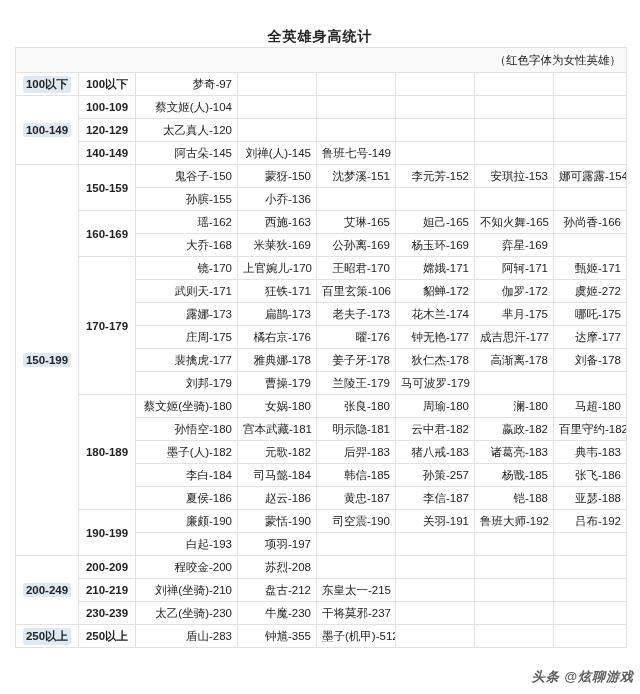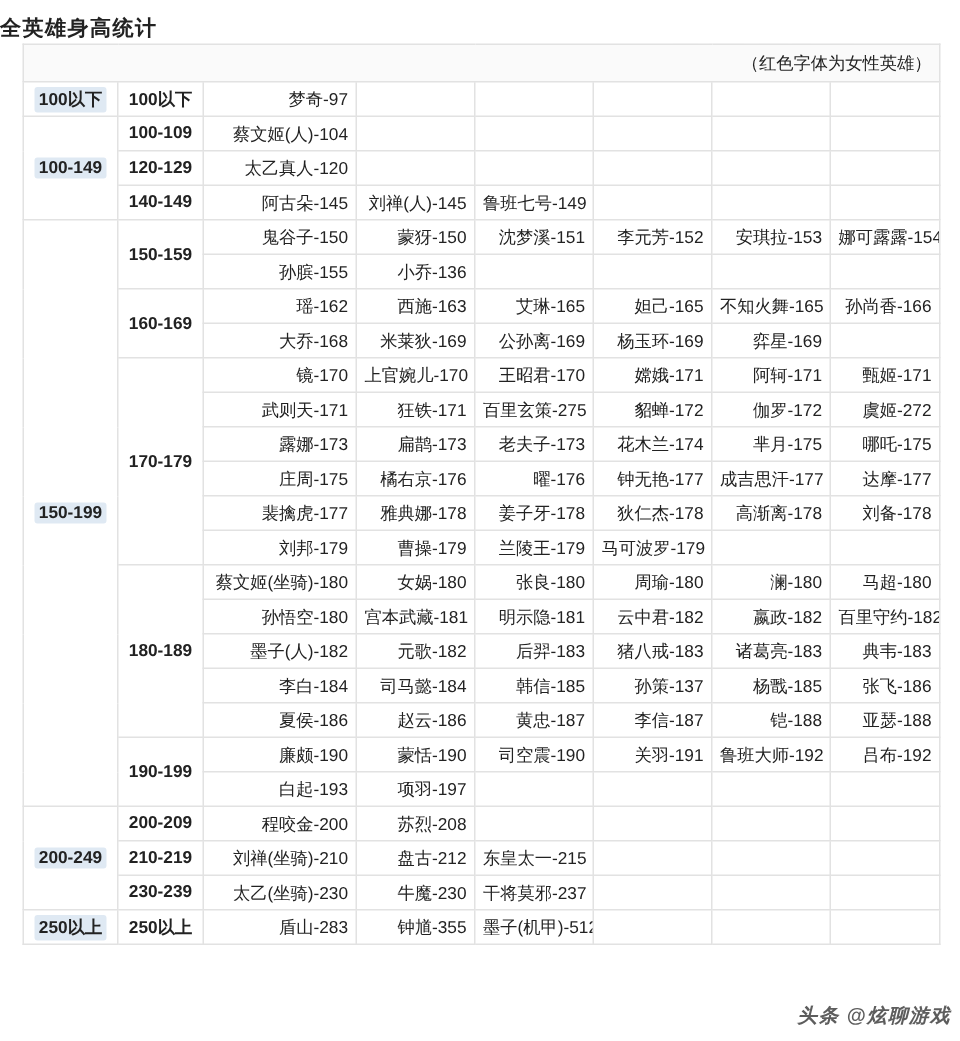--- a/index.html
+++ b/index.html
@@ -4,25 +4,26 @@
 <style>
   html,body{margin:0;padding:0;}
   body{
     width:640px;height:694px;
     background:#ffffff;
     font-family:"Liberation Sans","DejaVu Sans",sans-serif;
     overflow:hidden;
     position:relative;
   }
   #page-title{
+    text-align:center;
     font-size:14px;
     font-weight:700;
     color:#222;
     letter-spacing:1px;
-    padding-top:7px;
+    padding-top:25px;
     height:22px;
     line-height:22px;
   }
   .table-wrap{
     position:relative;
     margin:0 15px;
     width:502px;
     box-sizing:border-box;
   }
   table.hero-table{
@@ -228,21 +229,21 @@
           <td class="data-cell female">镜-170</td>
           <td class="data-cell female">上官婉儿-170</td>
           <td class="data-cell female">王昭君-170</td>
           <td class="data-cell female">嫦娥-171</td>
           <td class="data-cell female">阿轲-171</td>
           <td class="data-cell female">甄姬-171</td>
         </tr>
         <tr>
           <td class="data-cell female">武则天-171</td>
           <td class="data-cell male">狂铁-171</td>
-          <td class="data-cell male">百里玄策-275</td>
+          <td class="data-cell male">百里玄策-106</td>
           <td class="data-cell female">貂蝉-172</td>
           <td class="data-cell female">伽罗-172</td>
           <td class="data-cell female">虞姬-272</td>
         </tr>
         <tr>
           <td class="data-cell female">露娜-173</td>
           <td class="data-cell male">扁鹊-173</td>
           <td class="data-cell male">老夫子-173</td>
           <td class="data-cell female">花木兰-174</td>
           <td class="data-cell female">芈月-175</td>
@@ -294,21 +295,21 @@
           <td class="data-cell male">元歌-182</td>
           <td class="data-cell male">后羿-183</td>
           <td class="data-cell male">猪八戒-183</td>
           <td class="data-cell male">诸葛亮-183</td>
           <td class="data-cell male">典韦-183</td>
         </tr>
         <tr>
           <td class="data-cell male">李白-184</td>
           <td class="data-cell male">司马懿-184</td>
           <td class="data-cell male">韩信-185</td>
-          <td class="data-cell male">孙策-137</td>
+          <td class="data-cell male">孙策-257</td>
           <td class="data-cell male">杨戬-185</td>
           <td class="data-cell male">张飞-186</td>
         </tr>
         <tr>
           <td class="data-cell male">夏侯-186</td>
           <td class="data-cell male">赵云-186</td>
           <td class="data-cell male">黄忠-187</td>
           <td class="data-cell male">李信-187</td>
           <td class="data-cell male">铠-188</td>
           <td class="data-cell male">亚瑟-188</td>

